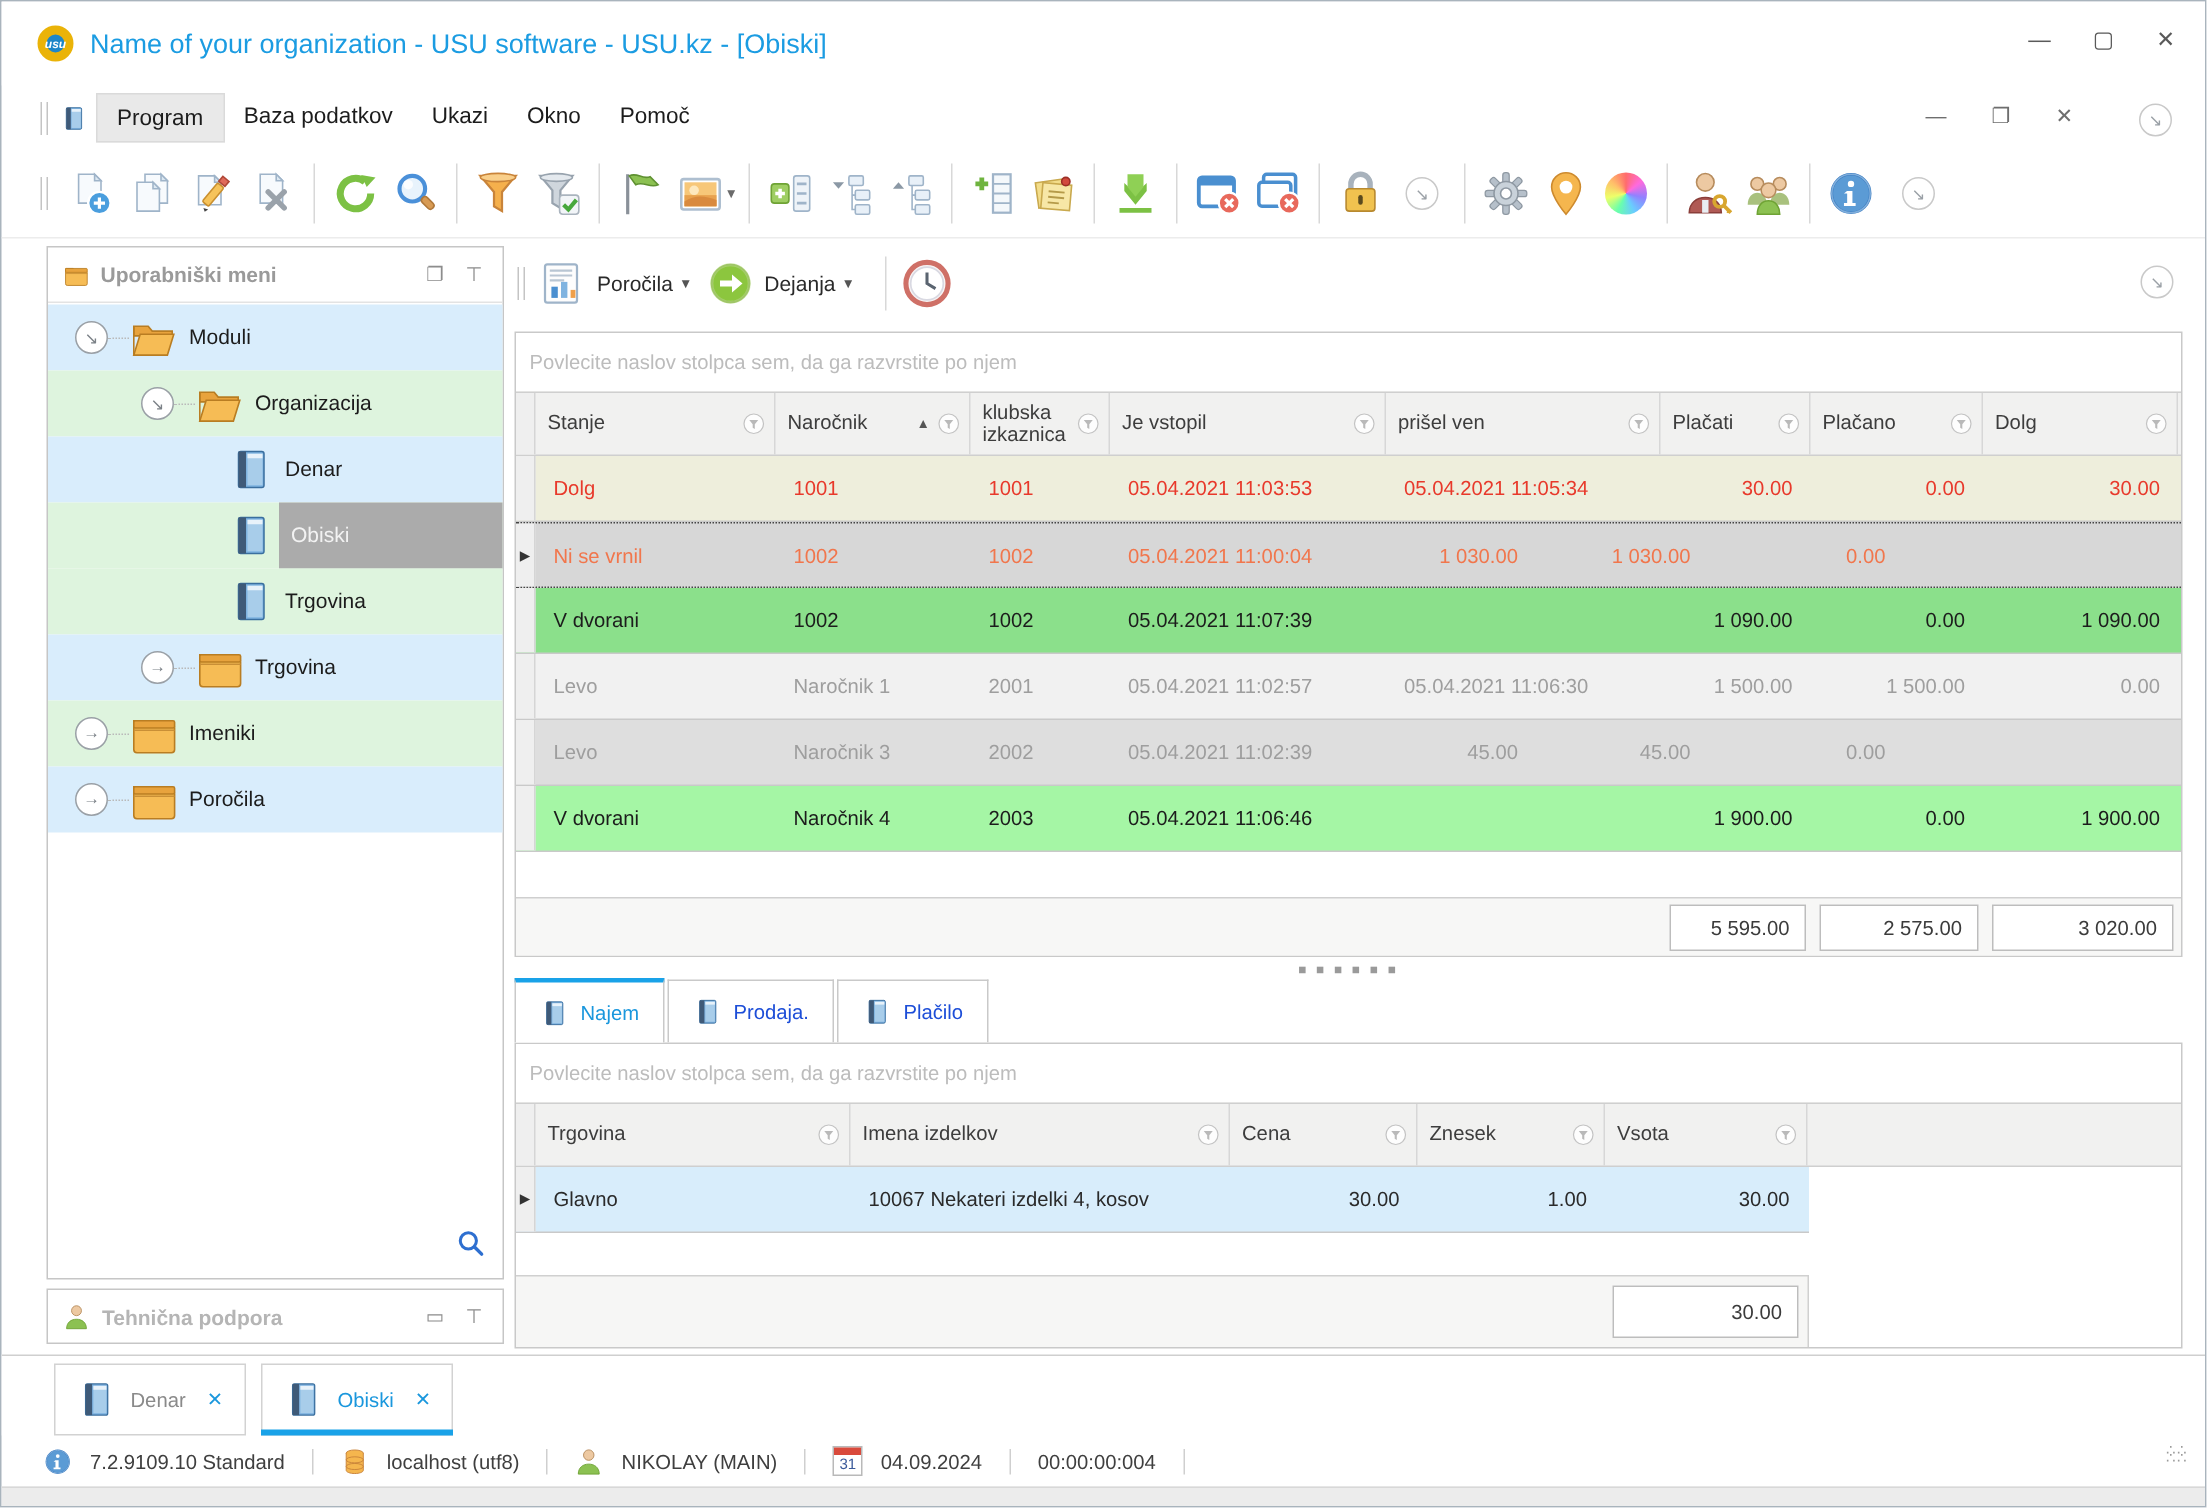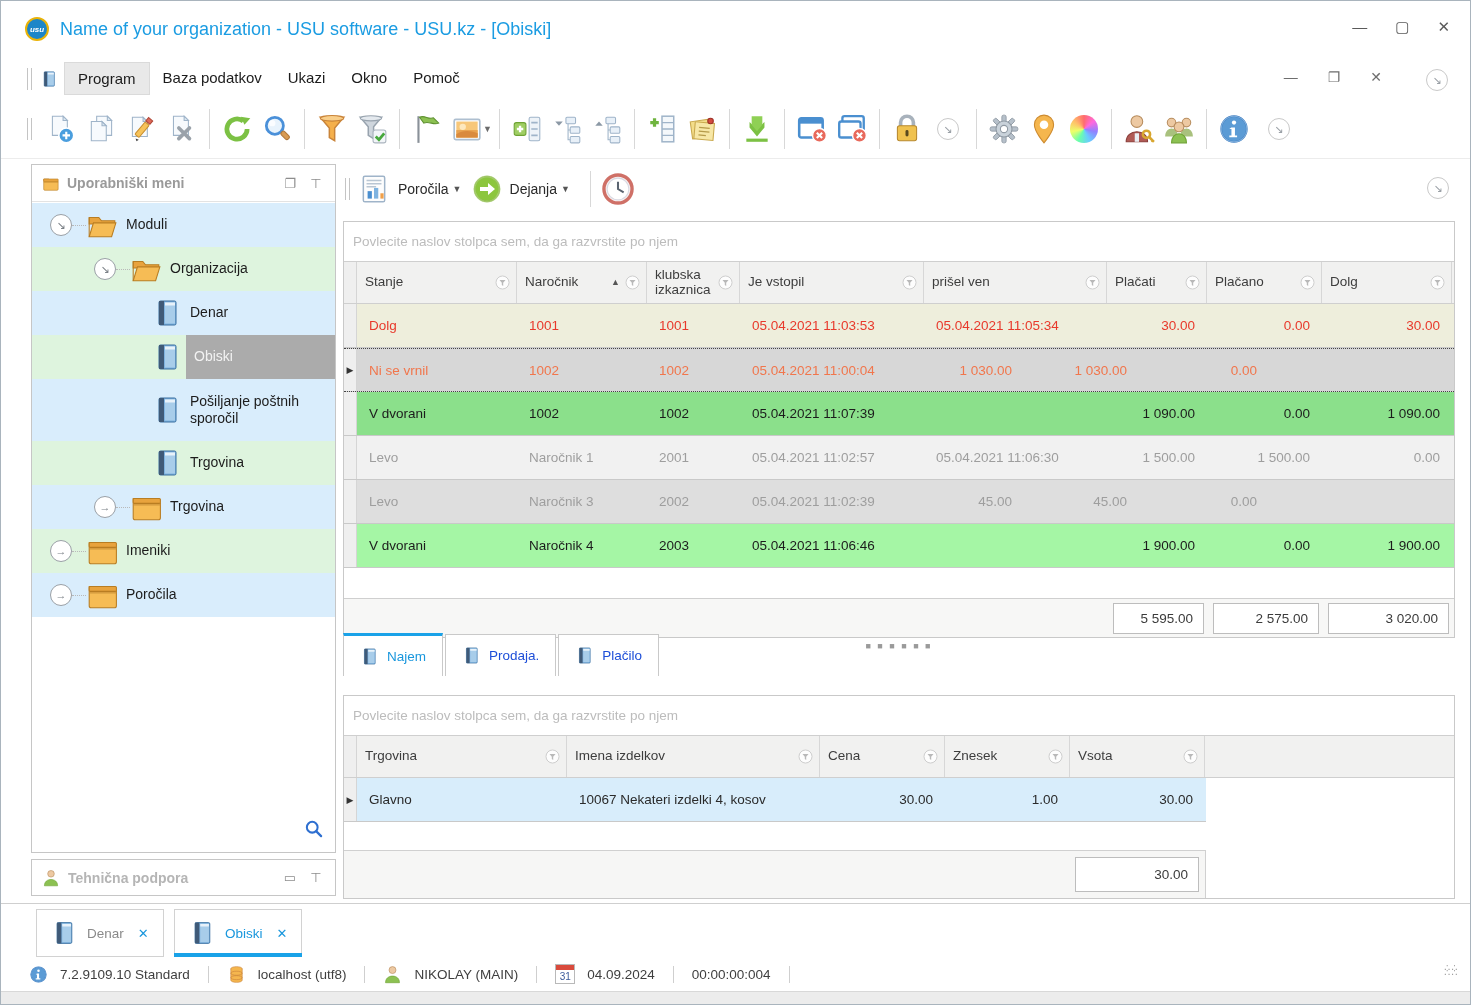--- a/index.html
+++ b/index.html
@@ -1,21 +1,21 @@
 <!DOCTYPE html>
 <html><head>
 <meta charset="utf-8">
 <style>
   * { margin:0; padding:0; box-sizing:border-box; }
   html,body { background:#e4e7ea; font-family:"Liberation Sans","DejaVu Sans",sans-serif; }
   .window { position:relative; width:1471px; height:1005px; background:#fff; border:1px solid #a9b4bd; overflow:hidden; }
 
   
   .titlebar { position:absolute; left:0; top:0; width:100%; height:56px; display:flex; align-items:center; padding-left:24px; background:#fff; }
-  .usu-logo { width:24px; height:24px; border-radius:50%; background:#1d86c8; color:#fff; font-size:8px; font-weight:bold; font-style:italic; display:flex; align-items:center; justify-content:center; border:2px solid #eab308; }
+  .usu-logo { width:24px; height:24px; border-radius:50%; background:#1d86c8; color:#fff; font-size:8px; font-weight:bold; font-style:italic; display:flex; align-items:center; justify-content:center; border:6px solid #eab308; }
   .win-title { margin-left:11px; font-size:18px; color:#1b9ce2; }
   .win-controls { position:absolute; right:20px; top:18px; display:flex; gap:28px; color:#5a5a5a; font-size:15px; }
   .win-controls span { cursor:default; line-height:16px; }
 
   
   .menubar { position:absolute; left:0; top:56px; width:100%; height:43px; display:flex; align-items:center; padding-left:26px; }
   .drag-handle { width:5px; height:22px; border-left:1px solid #c4c4c4; border-right:1px solid #c4c4c4; margin-right:8px; }
   .menu-bookicon { margin-right:6px; }
   .menu-item { padding:7px 13px; font-size:15px; color:#1c1c1c; cursor:default; }
   .menu-item.hl { background:#e9e9e9; border:1px solid #dadada; }
@@ -70,21 +70,21 @@
   .r-inhall { background:#8be08b; color:#1c1c1c; font-weight:400; }
   .r-left1  { background:#f1f1f1; color:#9e9e9e; }
   .r-left2  { background:#dedede; color:#9e9e9e; }
   .r-inhall2{ background:#a5f6a5; color:#1c1c1c; }
   .totals-strip { position:absolute; left:0; bottom:0; width:100%; height:39px; background:#f7f7f6; border-top:1px solid #cfcfcf; }
   .tot-box { position:absolute; top:4px; height:31px; background:#fff; border:1px solid #bdbdbd; display:flex; align-items:center; justify-content:flex-end; padding-right:10px; font-size:13.5px; color:#3b3b3b; }
 
   .splitter { position:absolute; left:2px; top:474px; width:1112px; height:15px; display:flex; align-items:center; justify-content:center; }
   .splitter .dots { color:#9a9a9a; font-size:9px; letter-spacing:2px; line-height:4px; }
 
-  .detail-tabs { position:absolute; left:2px; top:470px; height:42px; display:flex; align-items:flex-end; }
+  .detail-tabs { position:absolute; left:2px; top:489px; height:42px; display:flex; align-items:flex-end; }
   .dtab { height:42px; display:flex; align-items:center; gap:8px; padding:0 16px; border:1px solid #c9c9c9; border-bottom:none; background:#fff; font-size:13.5px; color:#1d4ed8; margin-right:2px; position:relative; }
   .dtab.active { border-top:3px solid #19a2e8; color:#1a97dd; z-index:2; height:43px; }
   .detail-box { position:absolute; left:2px; top:531px; width:1112px; height:204px; border:1px solid #c9c9c9; background:#fff; }
   .detail-totals { position:absolute; left:0; bottom:0; width:862px; height:48px; background:#f6f6f5; border:1px solid #d0d0d0; border-left:none; border-bottom:none; }
   .r-blue { background:#d8edfb; color:#2a2a2a; }
 
   
   .doc-tabs { position:absolute; left:0; top:902px; width:100%; height:54px; border-top:1px solid #cfcfcf; background:#fff; }
   .doctab { position:absolute; top:5px; height:48px; display:flex; align-items:center; gap:10px; padding:0 14px; border:1px solid #d2d2d2; background:#fff; font-size:13.5px; }
   .doctab .dt-label { color:#8a8a8a; }
@@ -410,32 +410,20 @@
           <span style="flex:0 0 auto; display:flex;">
             <svg width="30" height="30" viewBox="0 0 30 30" xmlns="http://www.w3.org/2000/svg">
               <rect x="7" y="3" width="17" height="24" rx="1.5" fill="#7fb3e0" stroke="#3a6f9f"></rect>
               <rect x="7" y="3" width="5" height="24" fill="#3f5a78"></rect>
               <rect x="13" y="4.5" width="10" height="21" fill="#a8cdea"></rect>
               <rect x="13" y="4.5" width="10" height="3" fill="#e8f2fa"></rect>
             </svg>
           </span>
           <span class="tlabel" style="">Obiski</span>
         </div>
-        <div class="tnode bgb" style="min-height: 62px;">
-          <span style="flex:0 0 120px"></span>
-          <span style="flex:0 0 auto; display:flex;">
-            <svg width="30" height="30" viewBox="0 0 30 30" xmlns="http://www.w3.org/2000/svg">
-              <rect x="7" y="3" width="17" height="24" rx="1.5" fill="#7fb3e0" stroke="#3a6f9f"></rect>
-              <rect x="7" y="3" width="5" height="24" fill="#3f5a78"></rect>
-              <rect x="13" y="4.5" width="10" height="21" fill="#a8cdea"></rect>
-              <rect x="13" y="4.5" width="10" height="3" fill="#e8f2fa"></rect>
-            </svg>
-          </span>
-          <span class="tlabel" style="max-width:160px;">Pošiljanje poštnih sporočil</span>
-        </div>
         <div class="tnode bgg">
           <span style="flex:0 0 120px"></span>
           <span style="flex:0 0 auto; display:flex;">
             <svg width="30" height="30" viewBox="0 0 30 30" xmlns="http://www.w3.org/2000/svg">
               <rect x="7" y="3" width="17" height="24" rx="1.5" fill="#7fb3e0" stroke="#3a6f9f"></rect>
               <rect x="7" y="3" width="5" height="24" fill="#3f5a78"></rect>
               <rect x="13" y="4.5" width="10" height="21" fill="#a8cdea"></rect>
               <rect x="13" y="4.5" width="10" height="3" fill="#e8f2fa"></rect>
             </svg>
           </span>

